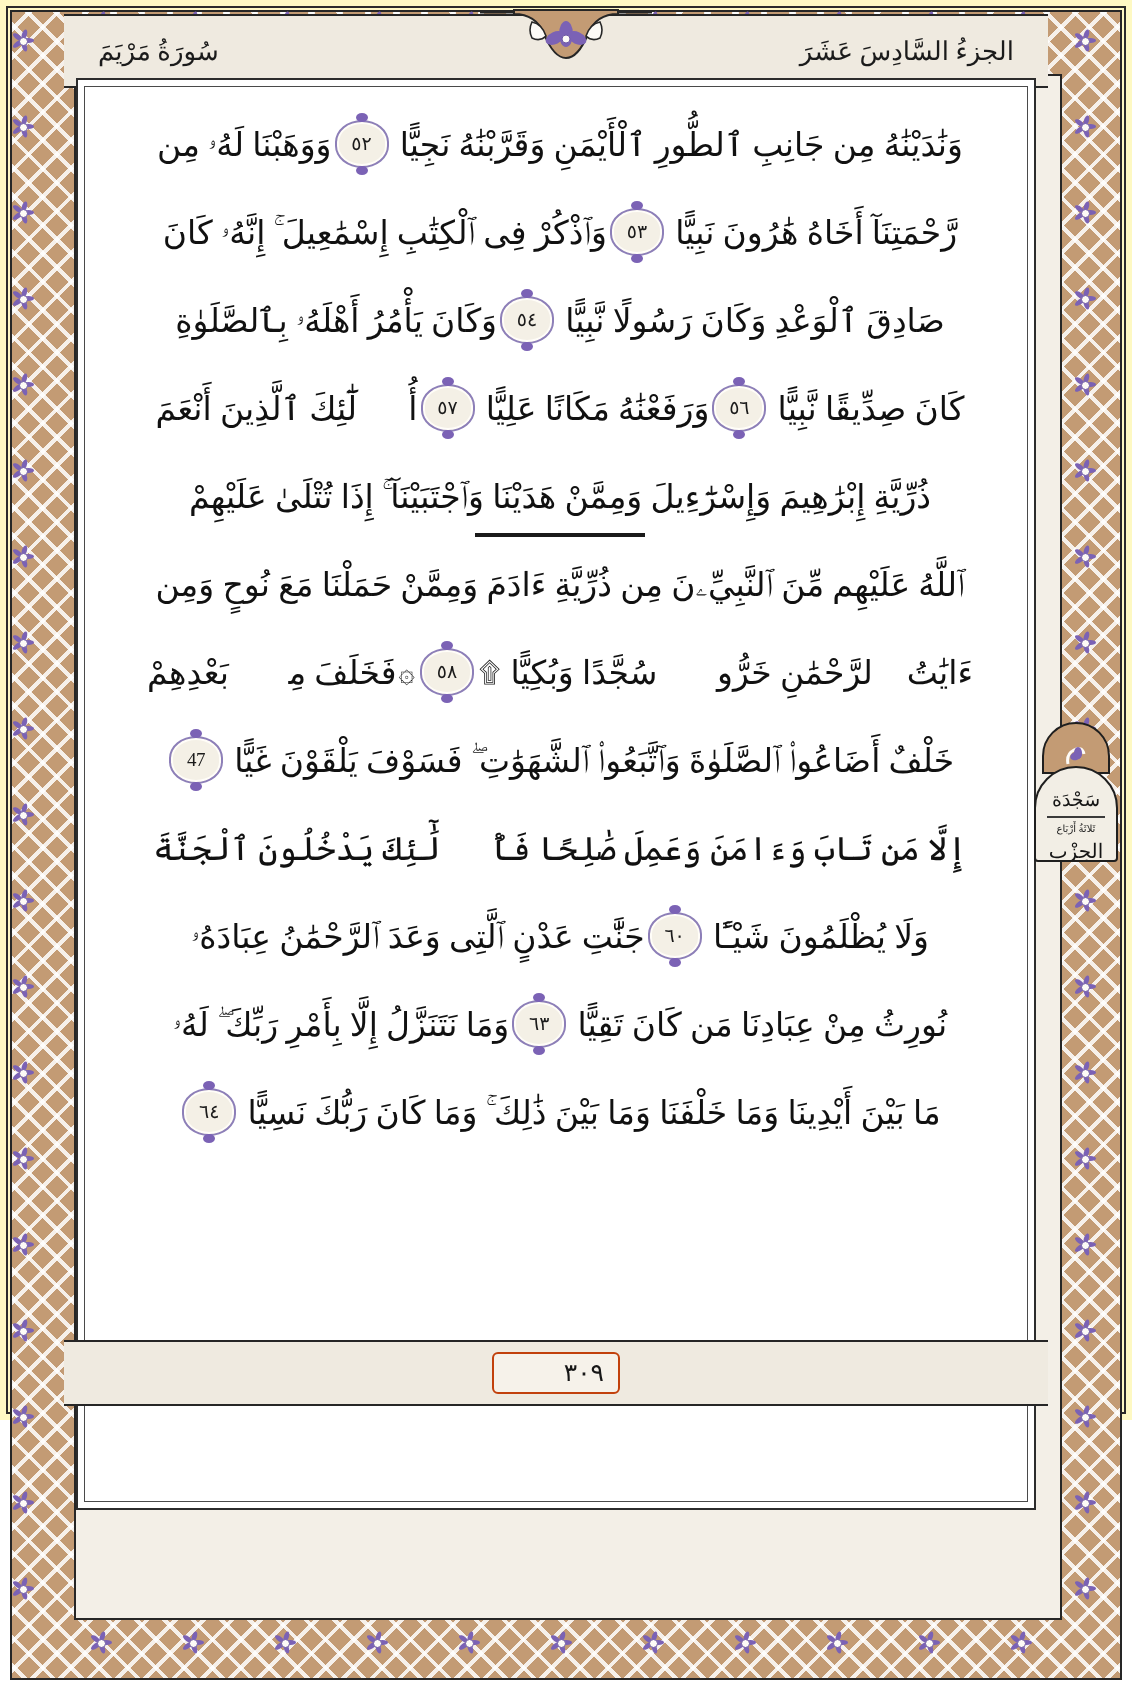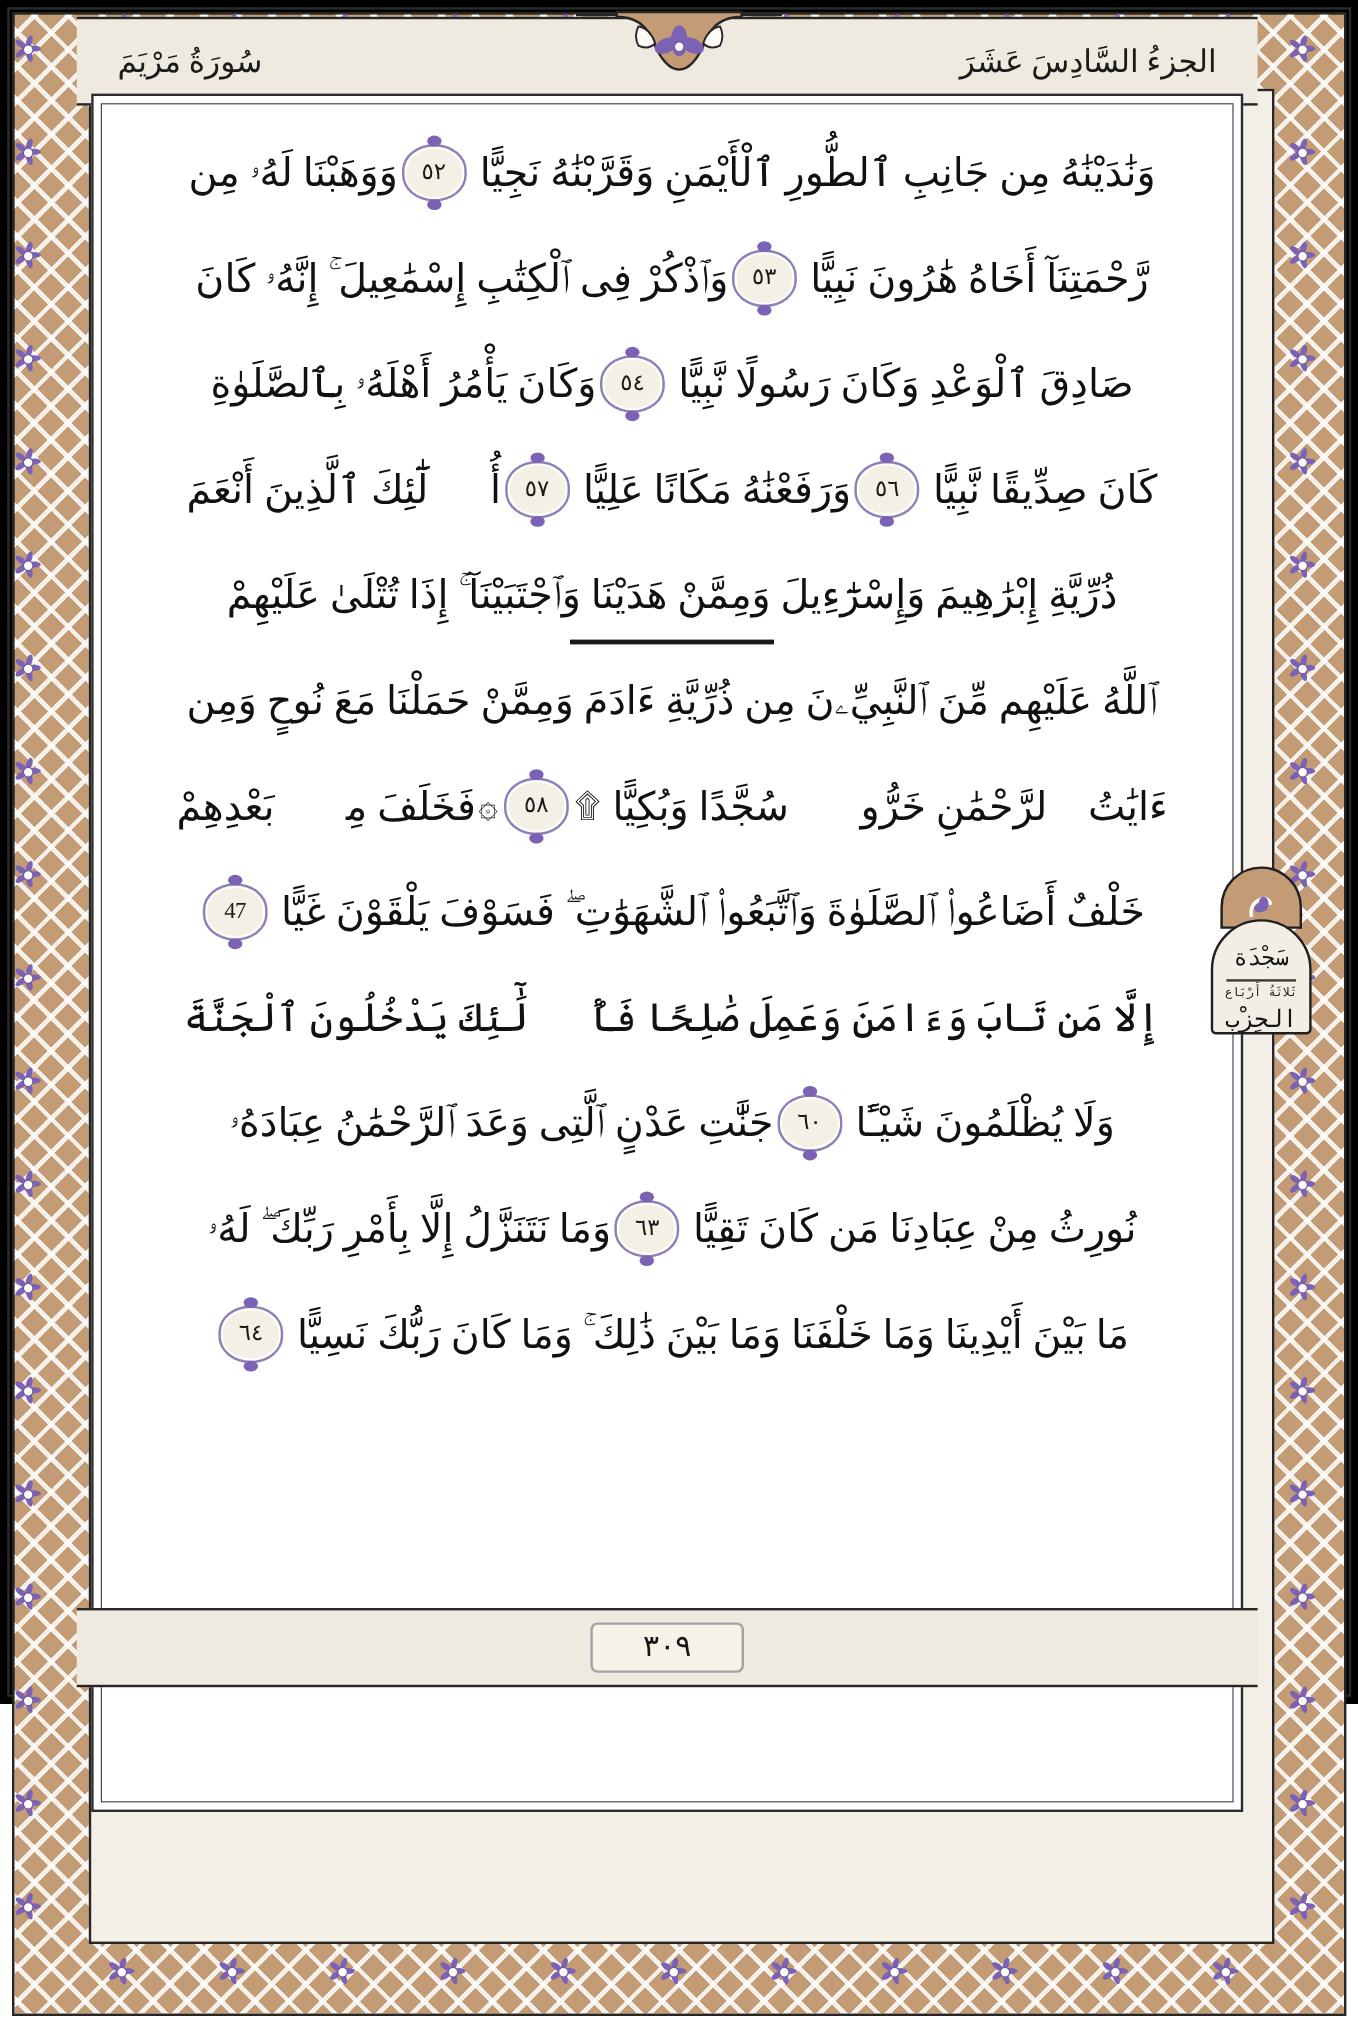--- a/index.html
+++ b/index.html
@@ -12,21 +12,21 @@
     height: 1690px;
     font-family: "Liberation Serif", "DejaVu Serif", serif;
     overflow: hidden;
   }
 
   
   .page {
     position: relative;
     width: 1132px;
     height: 1420px;
-    background: #000000;
+    background: #fef9c3;
     box-sizing: border-box;
   }
 
   
   .outer-keyline {
     position: absolute;
     left: 6px; top: 6px; right: 6px; bottom: 6px;
     border: 2px solid #2b2b2b;
     box-sizing: border-box;
   }
@@ -203,26 +203,25 @@
     display: inline-block;
     font-size: 28px;
     color: #1a1a1a;
     vertical-align: 2px;
     margin: 0 2px;
   }
 
   
   .side-marker {
     position: absolute;
-    left: 1009px;
+    left: 1034px;
     top: 722px;
     width: 84px;
     height: 140px;
     z-index: 8;
-    font-family: Liberation Mono, monospace;
   }
   .side-marker .cap {
     position: absolute;
     left: 8px; top: 0;
     width: 68px; height: 52px;
     background: #c39b74;
     border: 2px solid #1f1f1f;
     border-radius: 34px 34px 0 0;
     box-sizing: border-box;
     overflow: hidden;
@@ -285,25 +284,25 @@
     box-sizing: border-box;
     display: flex;
     align-items: center;
     justify-content: center;
     overflow: hidden;
   }
   .page-number-badge {
     min-width: 96px;
     height: 38px;
     line-height: 38px;
-    text-align: center;
+    text-align: right;
     font-size: 25px;
     color: #171717;
     background: #f6f2ea;
-    border: 2px solid #a3a3a3;
+    border: 2px solid #c2410c;
     border-radius: 6px;
     padding: 0 14px;
     direction: rtl;
   }
 </style>
 </head>
 <body>
 
 <div class="page">
 

